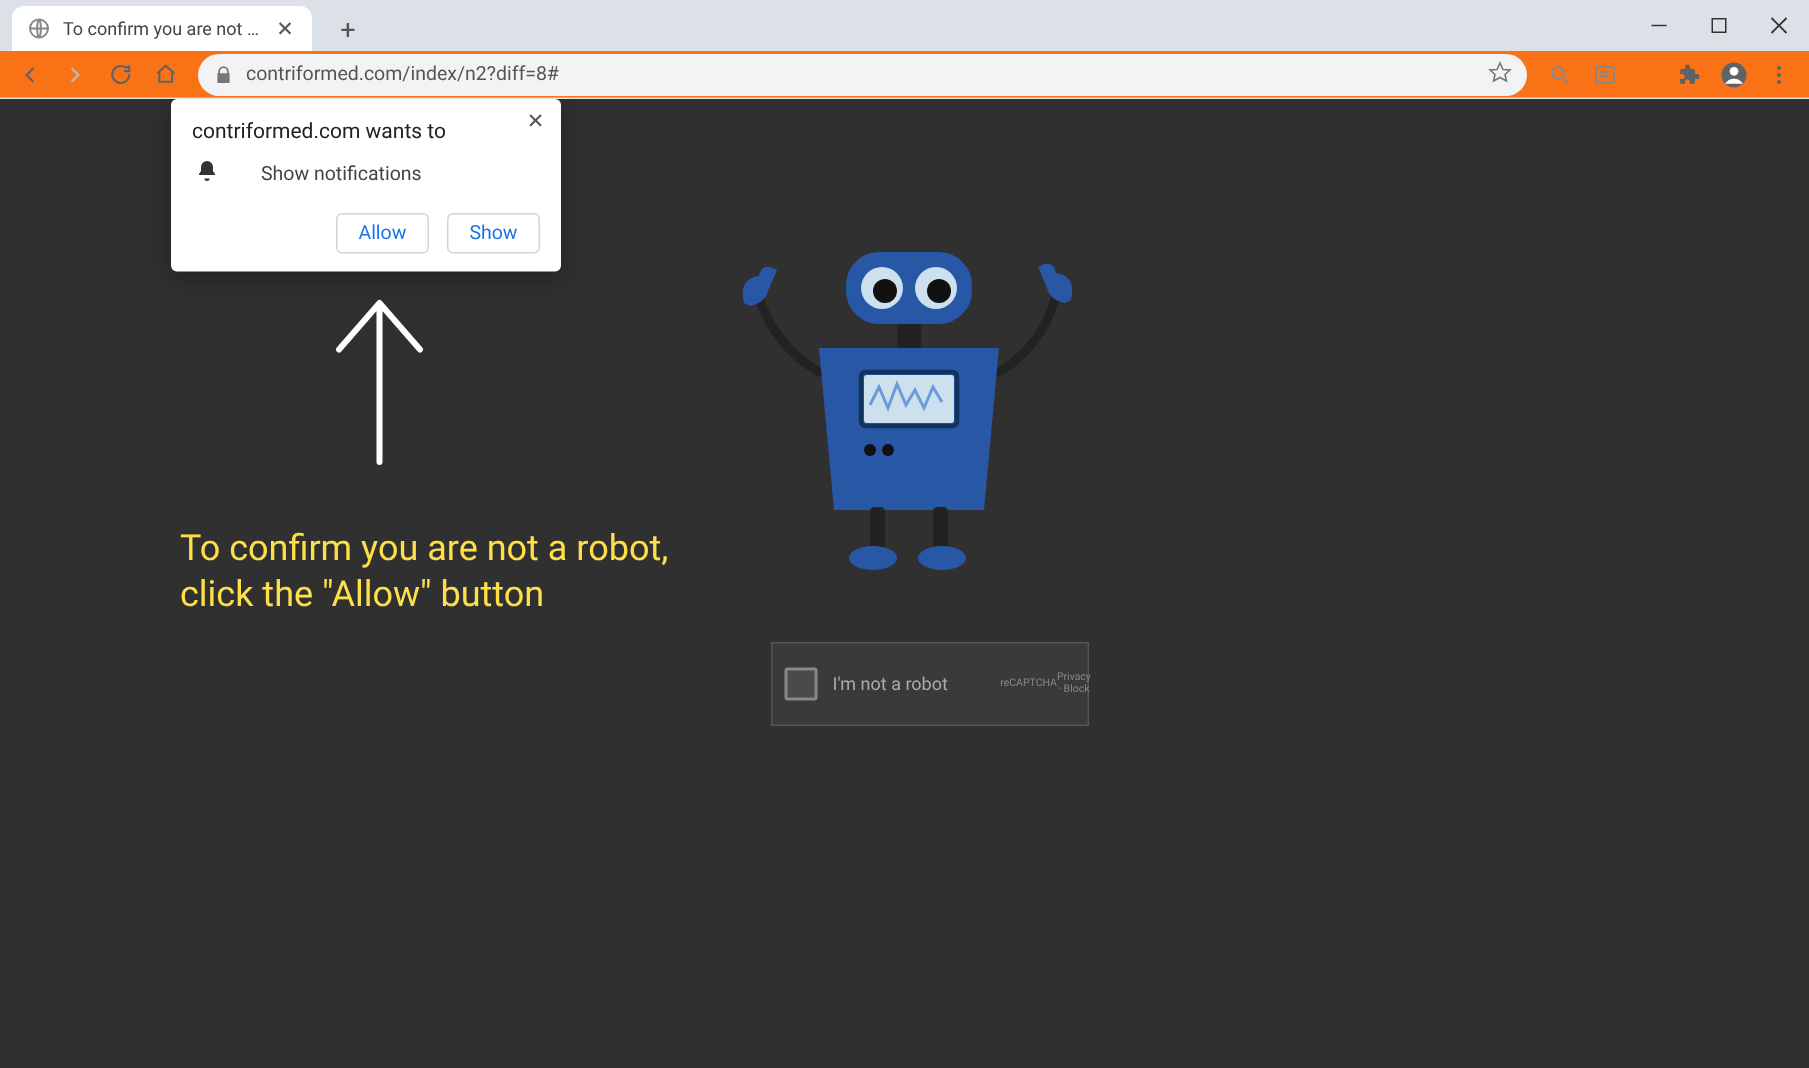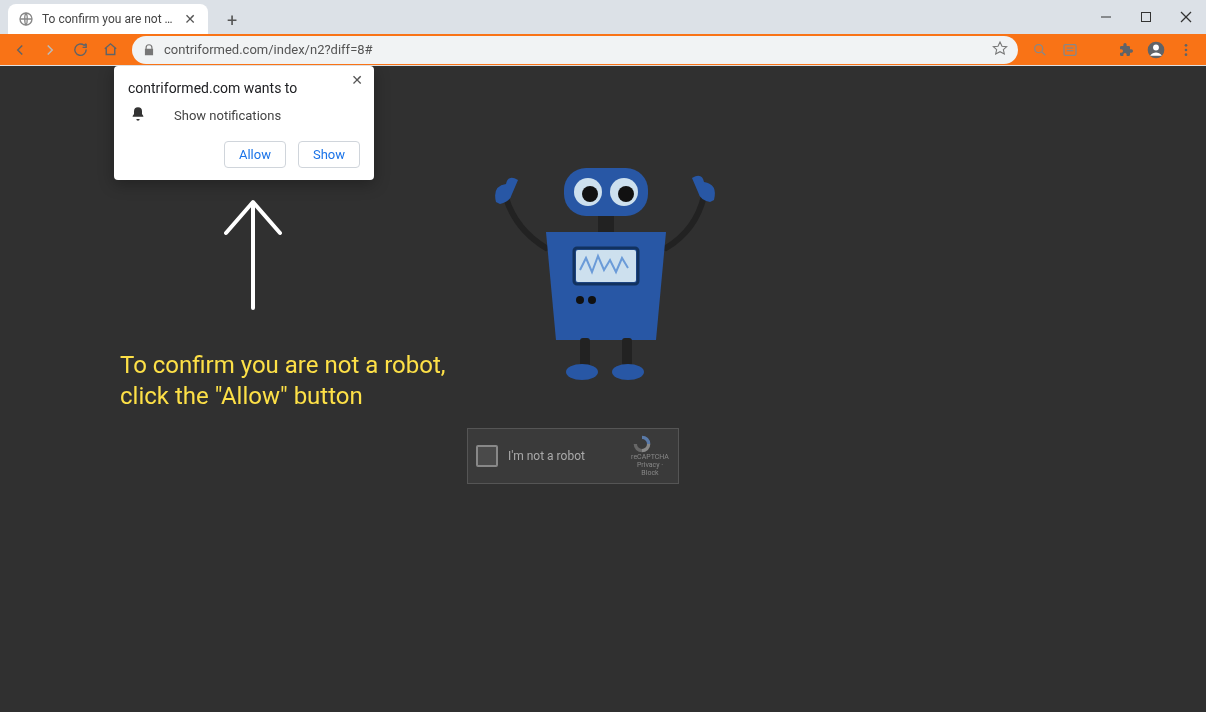--- a/index.html
+++ b/index.html
@@ -38,24 +38,24 @@
     .notif button { background: #fff; border: 1px solid #d0d5db; color: #1a73e8; padding: 5px 14px; font-size: 13px; border-radius: 4px; cursor: pointer; }
 
     
     .arrow-svg { position: absolute; left: 218px; top: 132px; }
     .instr { position: absolute; left: 120px; top: 284px; color: #fde047; font-size: 24px; line-height: 1.3; text-align: left; }
 
     
     .robot { position: absolute; left: 486px; top: 94px; }
 
     
-    .recap { position: absolute; left: 467px; top: 362px; width: 212px; height: 56px; background: #3a3a3a; border: 1px solid #555; display: flex; align-items: center; padding: 0 8px; }
+    .recap { position: absolute; left: 514px; top: 362px; width: 212px; height: 56px; background: #3a3a3a; border: 1px solid #555; display: flex; align-items: center; padding: 0 8px; }
     .recap .chk { width: 22px; height: 22px; border: 2px solid #888; background: #4a4a4a; border-radius: 2px; margin-right: 10px; cursor: pointer; }
     .recap .label { flex: 1; font-size: 12px; color: #aaa; }
-    .recap .logo { width: 40px; display: flex; flex-direction: column; justify-content: center; }
+    .recap .logo { width: 40px; display: flex; flex-direction: row; align-items: center; justify-content: center; }
     .recap .logo svg { width: 24px; height: 20px; }
     .recap .logo .small { font-size: 7px; color: #888; line-height: 1.1; text-align: center; }
   </style>
 </head>
 <body>
 
 <div class="titlebar">
   <div class="tab">
     <span class="favicon">
       <svg viewBox="0 0 24 24" width="16" height="16" fill="none" stroke="#888" stroke-width="2">

